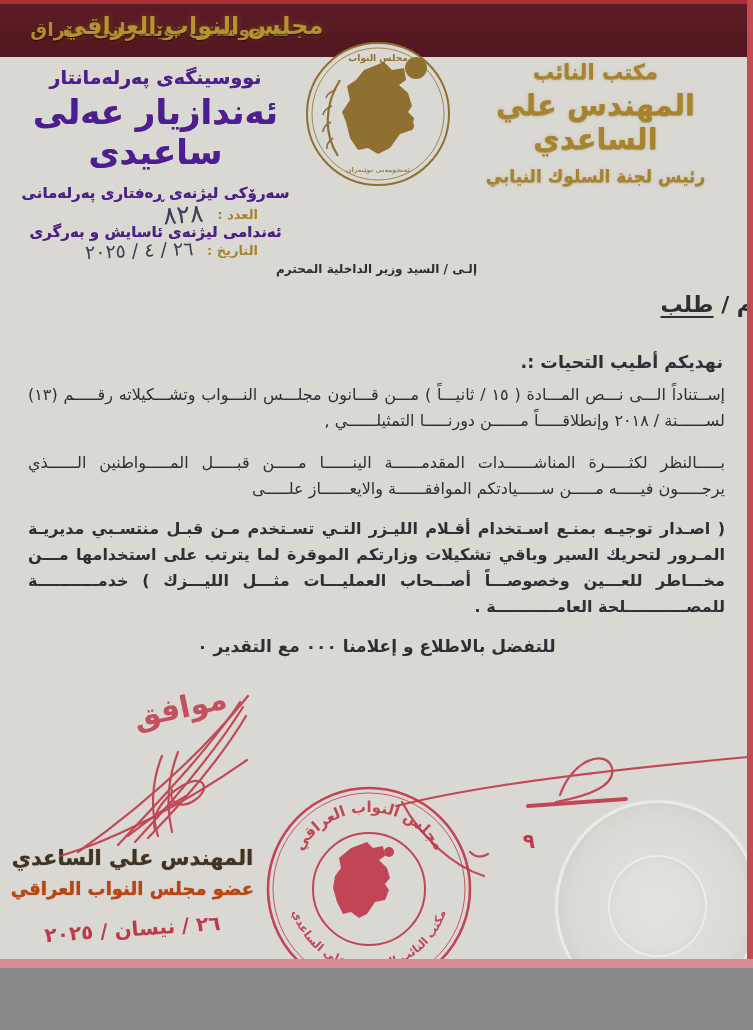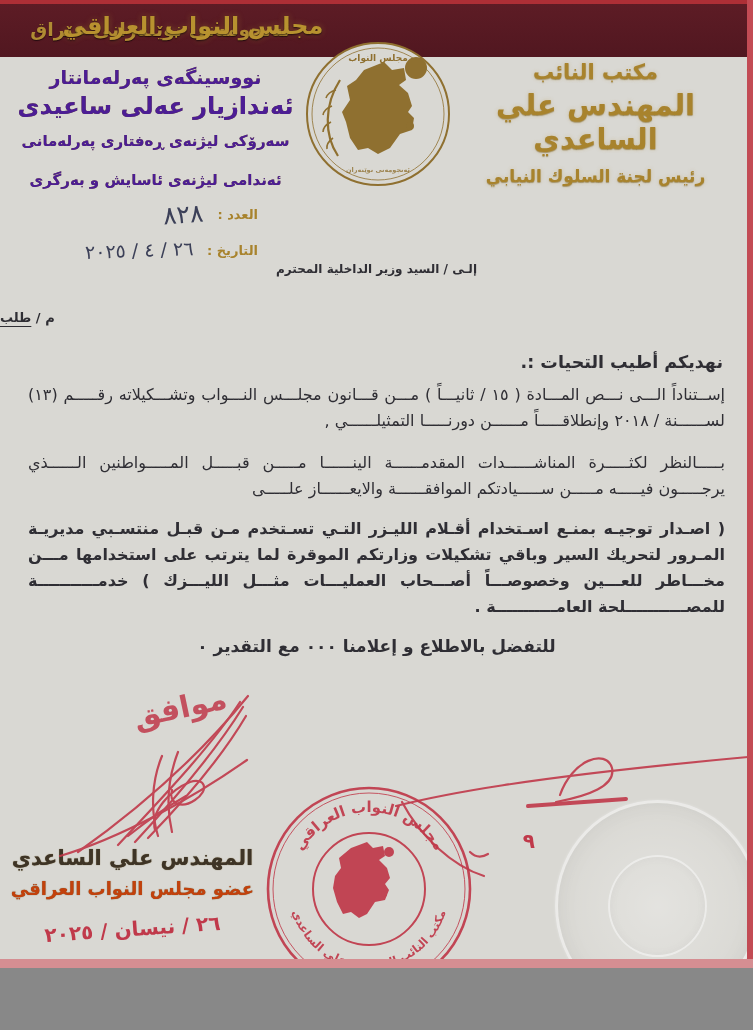--- a/index.html
+++ b/index.html
@@ -33,21 +33,21 @@
     letter-spacing:2px;
   }
   
   #emblem { position:absolute; top:28px; left:300px; width:156px; height:170px; z-index:5; }
   
   #header-left {
     position:absolute; top:64px; right:448px; left:6px; text-align:center;
     color:#4c1d95; z-index:3; text-shadow:0 0 .6px #7d6426;
   }
   #header-left .hl1 { font-size:19px; font-weight:bold; margin-top:2px;}
-  #header-left .hl2 { font-size:24px; font-weight:bold; margin-top:4px;}
+  #header-left .hl2 { font-size:34px; font-weight:bold; margin-top:4px;}
   #header-left .hl3 { font-size:15px; font-weight:bold; margin-top:12px;}
   #header-left .hl4 { font-size:15px; font-weight:bold; margin-top:21px;}
   #header-right {
     position:absolute; top:60px; left:448px; right:10px; text-align:center;
     color:#a8832d; z-index:3;
     text-shadow:0 1px 1px rgba(120,90,20,.5), 0 0 4px rgba(190,150,60,.3);
   }
   #header-right .hr1 { font-size:21px; font-weight:bold; }
   #header-right .hr2 { font-size:29px; font-weight:bold; margin-top:4px; letter-spacing:1px;}
   #header-right .hr3 { font-size:17px; font-weight:bold; margin-top:10px;}
@@ -55,21 +55,21 @@
   
   #ref { position:absolute; top:200px; right:495px; width:220px; z-index:3;}
   .ref-row { display:flex; align-items:center; gap:14px; justify-content:flex-start; margin-bottom:10px;}
   .ref-label { color:#a8832d; font-size:13px; font-weight:bold; white-space:nowrap;}
   .hand { color:#3c4058; font-family:"DejaVu Sans", sans-serif; }
   .ref-num { font-size:25px; letter-spacing:9px; transform:rotate(-4deg); }
   .ref-date{ font-size:19px; letter-spacing:2px; transform:rotate(-2deg); white-space:nowrap;}
   
   .ink { color:#2f2e34; }
   #to-line  { position:absolute; top:262px; left:0; right:0; text-align:center; font-size:12px; font-weight:bold;}
-  #subject  { position:absolute; top:310px; left:0; right:0; text-align:left; font-size:13px; font-weight:bold;}
+  #subject  { position:absolute; top:292px; left:0; right:0; text-align:right; font-size:22px; font-weight:bold;}
   #subject .underl { text-decoration:underline; text-underline-offset:4px;}
   #greeting { position:absolute; top:352px; right:30px; font-size:17.5px; font-weight:bold;}
   .para {
     position:absolute; right:28px; left:28px;
     font-size:16px; line-height:26px; text-align:justify; direction:rtl;
   }
   #para1 { top:382px; }
   #para2 { top:450px; }
   #para3 { top:516px; font-weight:bold; }
   #closing { position:absolute; top:636px; left:0; right:0; text-align:center; font-size:17px; font-weight:bold;}

